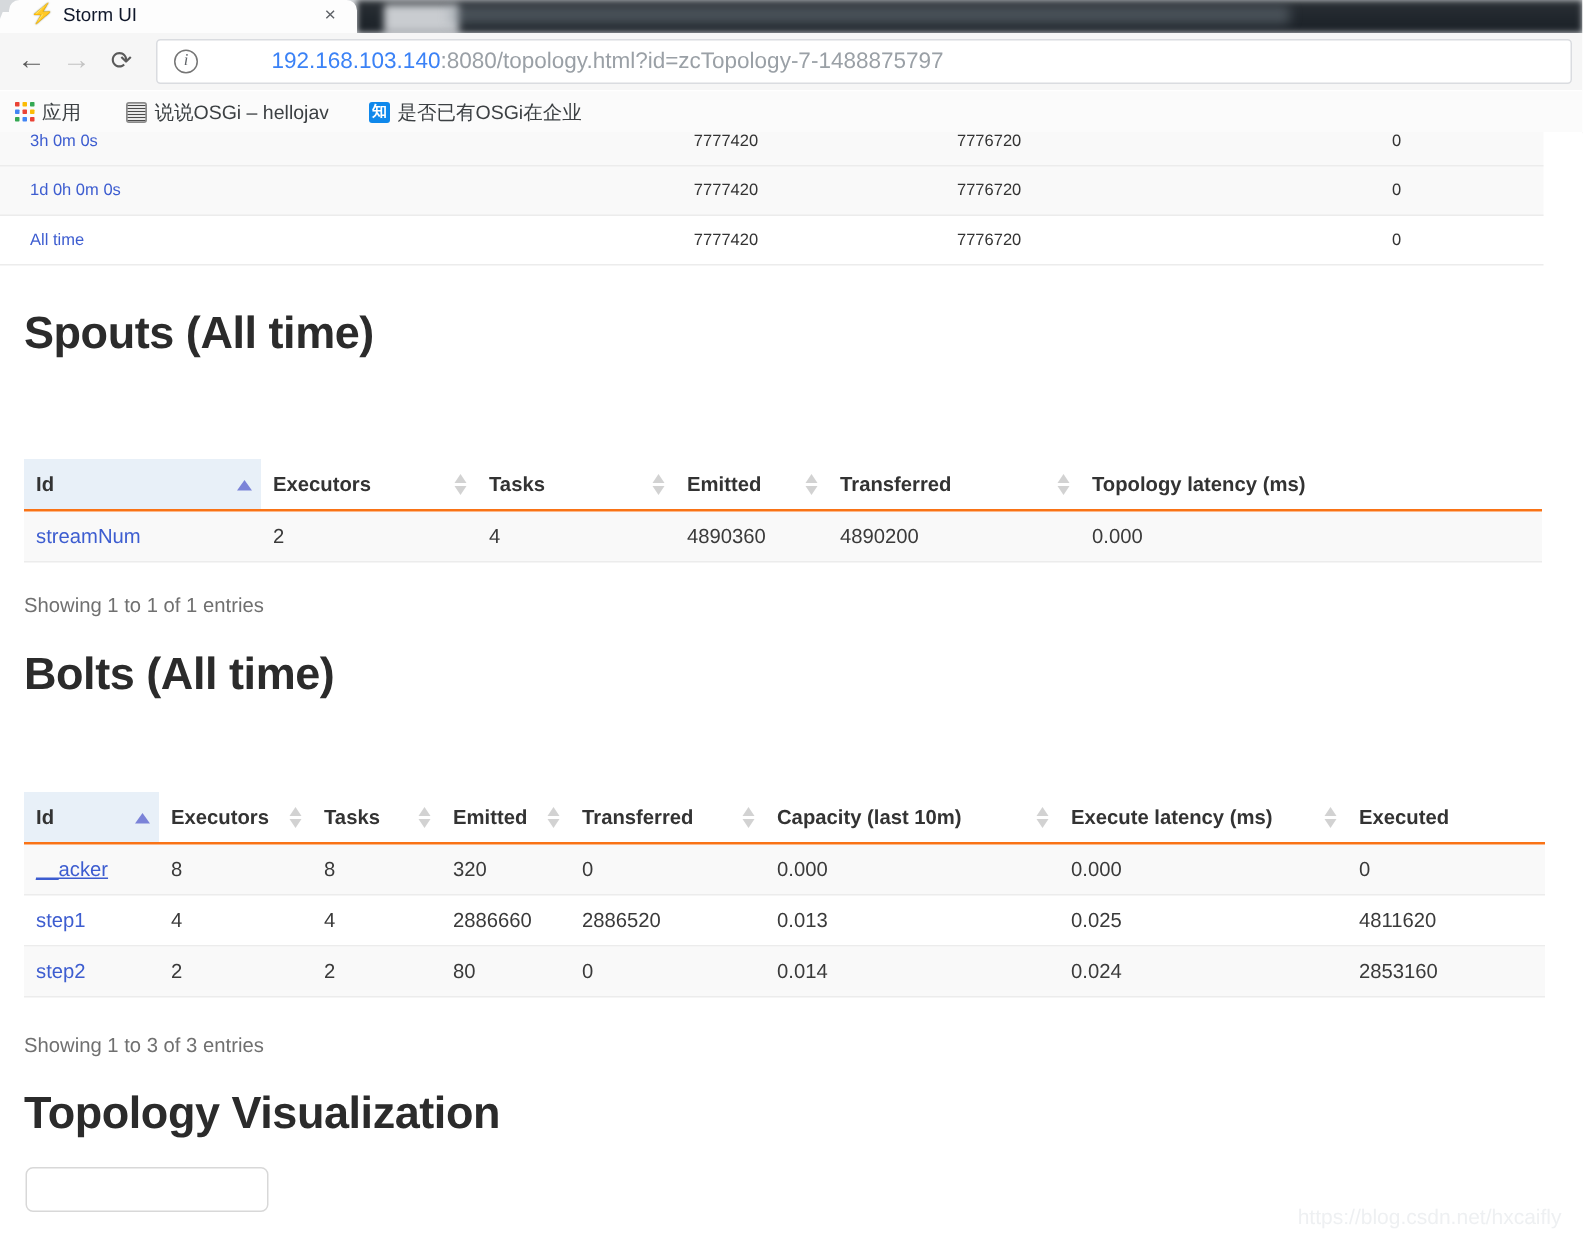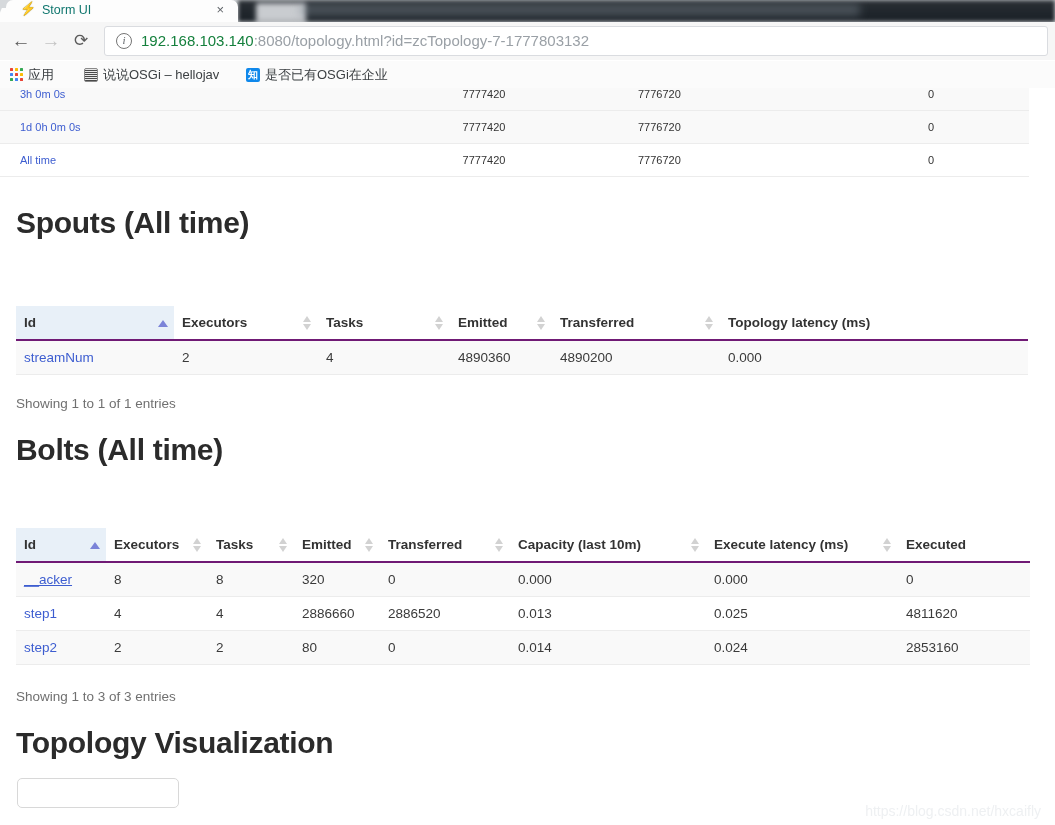--- a/index.html
+++ b/index.html
@@ -76,21 +76,21 @@
     line-height: 16px;
     color: #f0b400;
     text-align: center;
     text-shadow: 0 0 1px #6a6a2a;
   }
   .tab-title {
     position: absolute;
     left: 36px; top: 0px;
     font-size: 12.5px;
     line-height: 20px;
-    color: #0f766e;
+    color: #0f172a;
     white-space: nowrap;
     overflow: hidden;
     width: 150px;
   }
   .tab-close {
     position: absolute;
     right: 14px; top: 0px;
     font-size: 13px;
     line-height: 19px;
     color: #5f6368;
@@ -143,21 +143,21 @@
   }
   .omnibox-url {
     position: absolute;
     left: 36px; top: 0;
     height: 28px;
     line-height: 28px;
     font-size: 15px;
     color: #9aa0a6;
     white-space: nowrap;
   }
-  .omnibox-url .host { color: #15803d; }
+  .omnibox-url .host { color: #3b82f6; margin-left: 40px; }
 
   .bookmarks {
     position: relative;
     height: 27px;
     background: #fbfbfb;
     border-bottom: 1px solid #e3e3e3;
   }
   .bm {
     position: absolute;
     top: 0;
@@ -262,21 +262,21 @@
     border-collapse: collapse;
     font-size: 13.5px;
     table-layout: fixed;
   }
   table.dt th {
     text-align: left;
     font-size: 13.5px;
     font-weight: bold;
     color: #333;
     padding: 9px 18px 9px 8px;
-    border-bottom: 2px solid #701a75;
+    border-bottom: 2px solid #f97316;
     position: relative;
     white-space: nowrap;
     cursor: pointer;
     background: #ffffff;
     vertical-align: middle;
   }
   table.dt th.sorted {
     background: #e8f0f8;
   }
   table.dt th .sort-asc {
@@ -366,21 +366,21 @@
     </div>
   </div>
 
   <div class="toolbar">
     <div class="nav-btn nav-back">←</div>
     <div class="nav-btn nav-fwd">→</div>
     <div class="nav-btn nav-reload">⟳</div>
 
     <div class="omnibox">
       <span class="omnibox-info">i</span>
-      <span class="omnibox-url"><span class="host">192.168.103.140</span><span class="path">:8080/topology.html?id=zcTopology-7-1777803132</span></span>
+      <span class="omnibox-url"><span class="host">192.168.103.140</span><span class="path">:8080/topology.html?id=zcTopology-7-1488875797</span></span>
     </div>
   </div>
 
   <div class="bookmarks">
     <div class="bm" style="left:10px;width:70px;">
       <span class="apps-grid">
         <i style="background:#ea4335"></i>
           <i style="background:#fbbc05"></i>
           <i style="background:#34a853"></i>
         <i style="background:#4285f4"></i>

